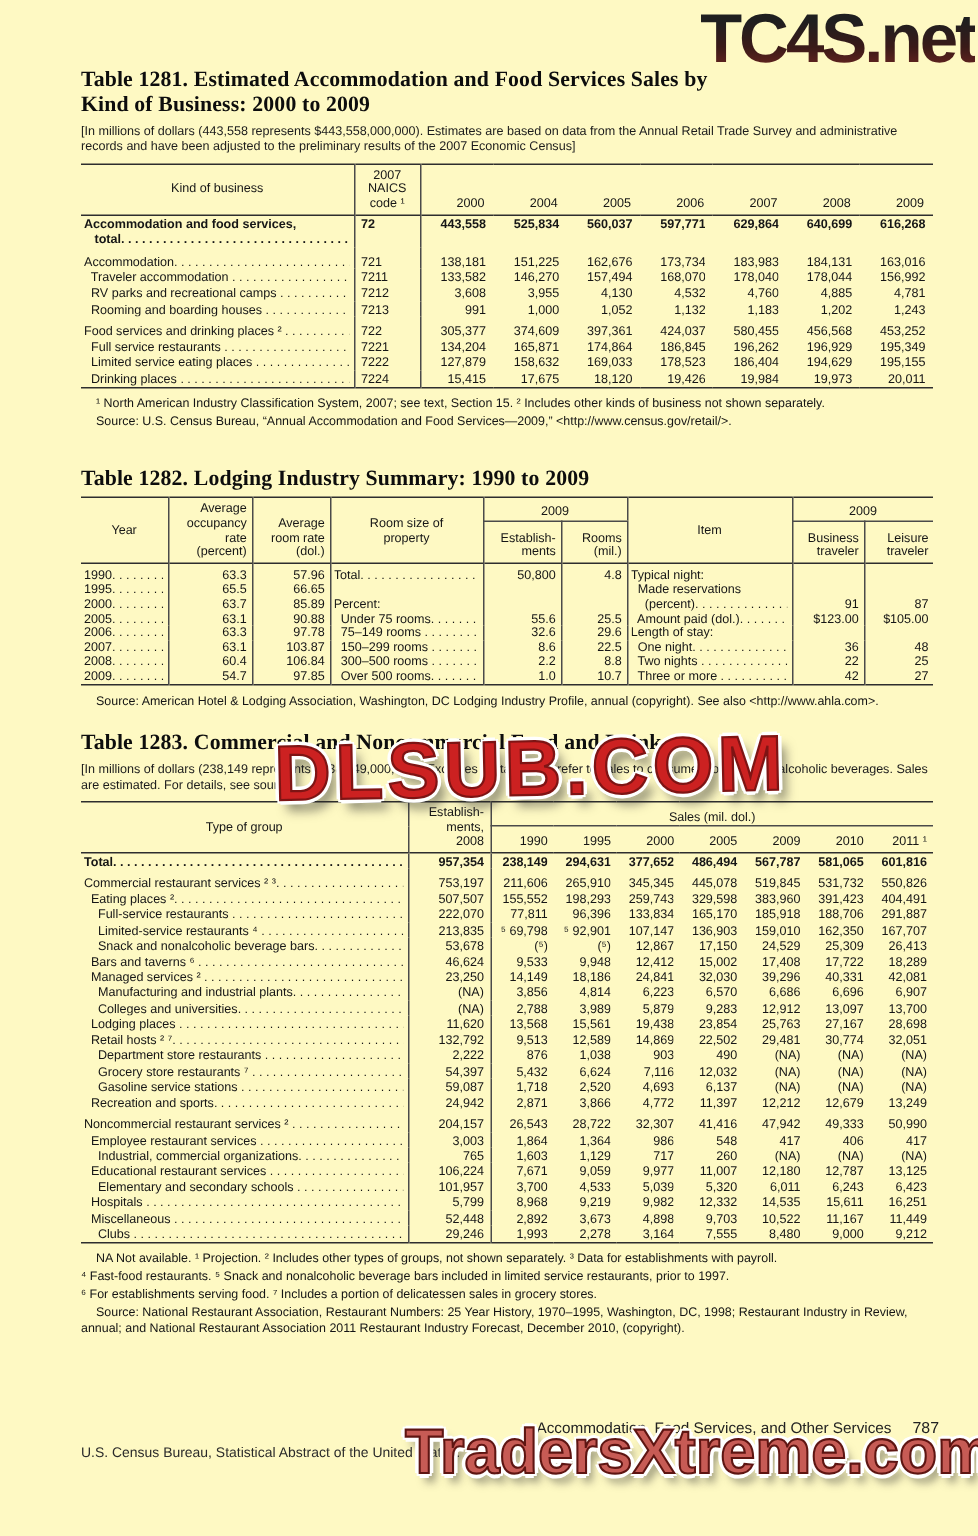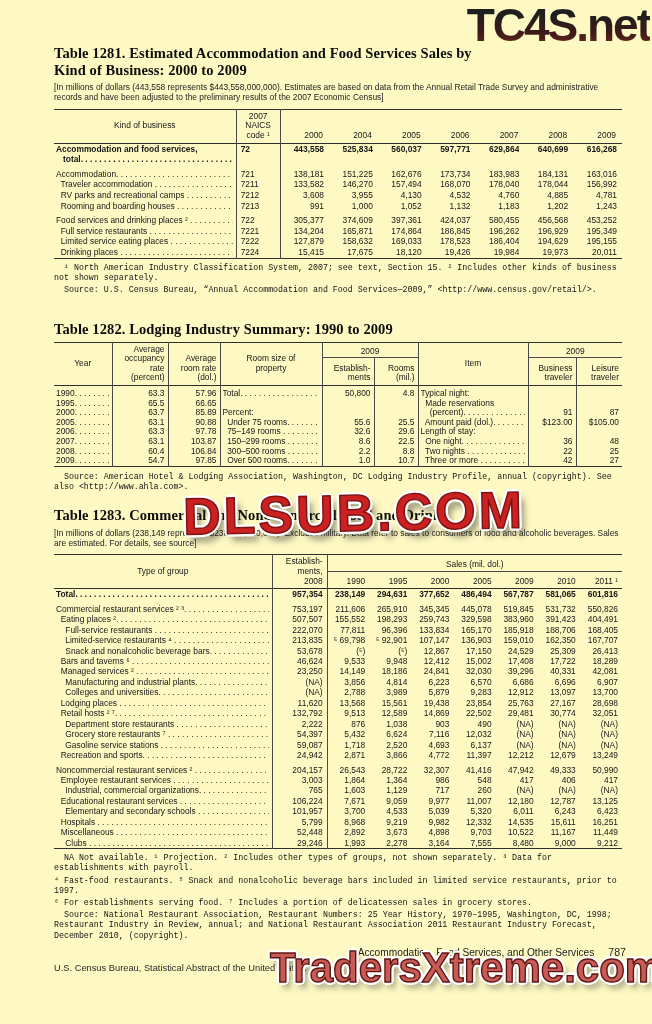--- a/index.html
+++ b/index.html
@@ -5,21 +5,21 @@
   * { margin:0; padding:0; box-sizing:border-box; }
   html,body { width:652px; height:1024px; }
   body { background:#f4f4f2; font-family:"Liberation Sans","DejaVu Sans",sans-serif; color:#161616; }
   .page { position:relative; width:652px; height:1024px; background:#fef9c3; overflow:hidden; }
   .content { padding:45px 30px 0 54px; }
 
   
   .tbl-title { font-family:"Liberation Serif","DejaVu Serif",serif; font-weight:bold;
                font-size:14.5px; line-height:16.5px; color:#0d0d0d; letter-spacing:.1px; }
   .tnote { font-size:8.4px; line-height:10.4px; margin-top:4px; color:#1c1c1c; }
-  .fn { font-size:8.3px; line-height:10.2px; margin-top:2px; color:#141414;font-family:Liberation Mono, monospace; }
+  .fn { font-size:8.3px; line-height:10.2px; margin-top:2px; color:#141414; }
   .fn.ind { text-indent:10px; }
 
   
   table { border-collapse:collapse; table-layout:fixed; width:568px;
           border-top:1px solid #2e2e2e; border-bottom:1px solid #2e2e2e; }
   th { font-weight:normal; font-size:8.4px; line-height:9.6px; vertical-align:bottom;
        text-align:center; white-space:pre-line; padding:2px 2px 2px 2px; }
   thead { border-bottom:1px solid #2e2e2e; }
   td { vertical-align:top; font-size:8.4px; padding:0 3px 0 2px; }
   .cw { overflow:hidden; }
@@ -1196,21 +1196,21 @@
                 <div class="line"><span class="txt">185,918</span></div>
               </div>
             </td>
             <td>
               <div class="cw">
                 <div class="line"><span class="txt">188,706</span></div>
               </div>
             </td>
             <td>
               <div class="cw">
-                <div class="line"><span class="txt">168,405</span></div>
+                <div class="line"><span class="txt">291,887</span></div>
               </div>
             </td>
           </tr>
           <tr>
             <td>
               <div class="cw">
                 <div class="line"><span class="txt">    Limited-service restaurants ⁴ </span><span class="leader"></span></div>
               </div>
             </td>
             <td>

